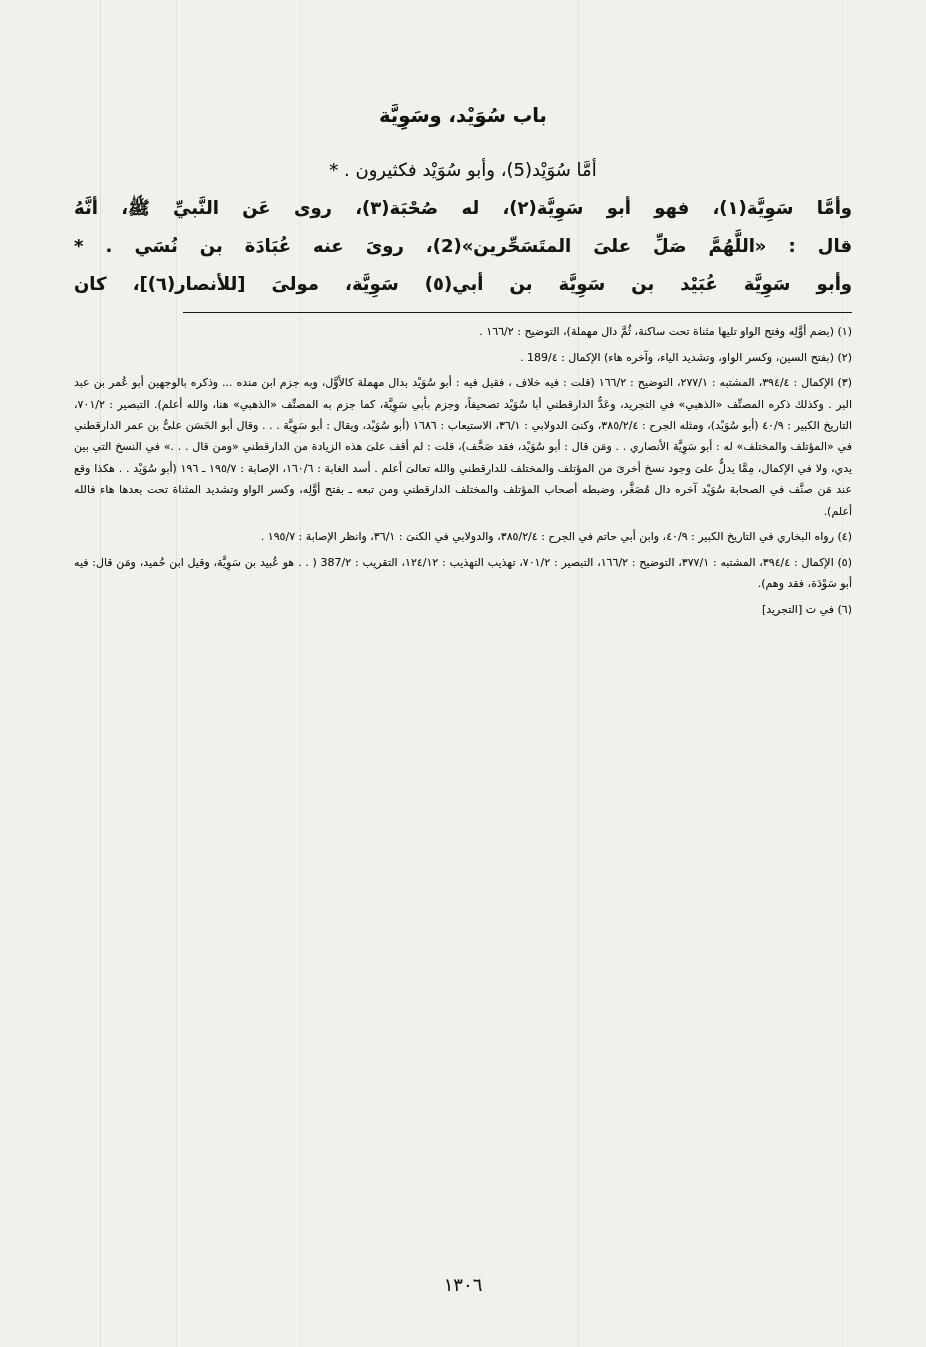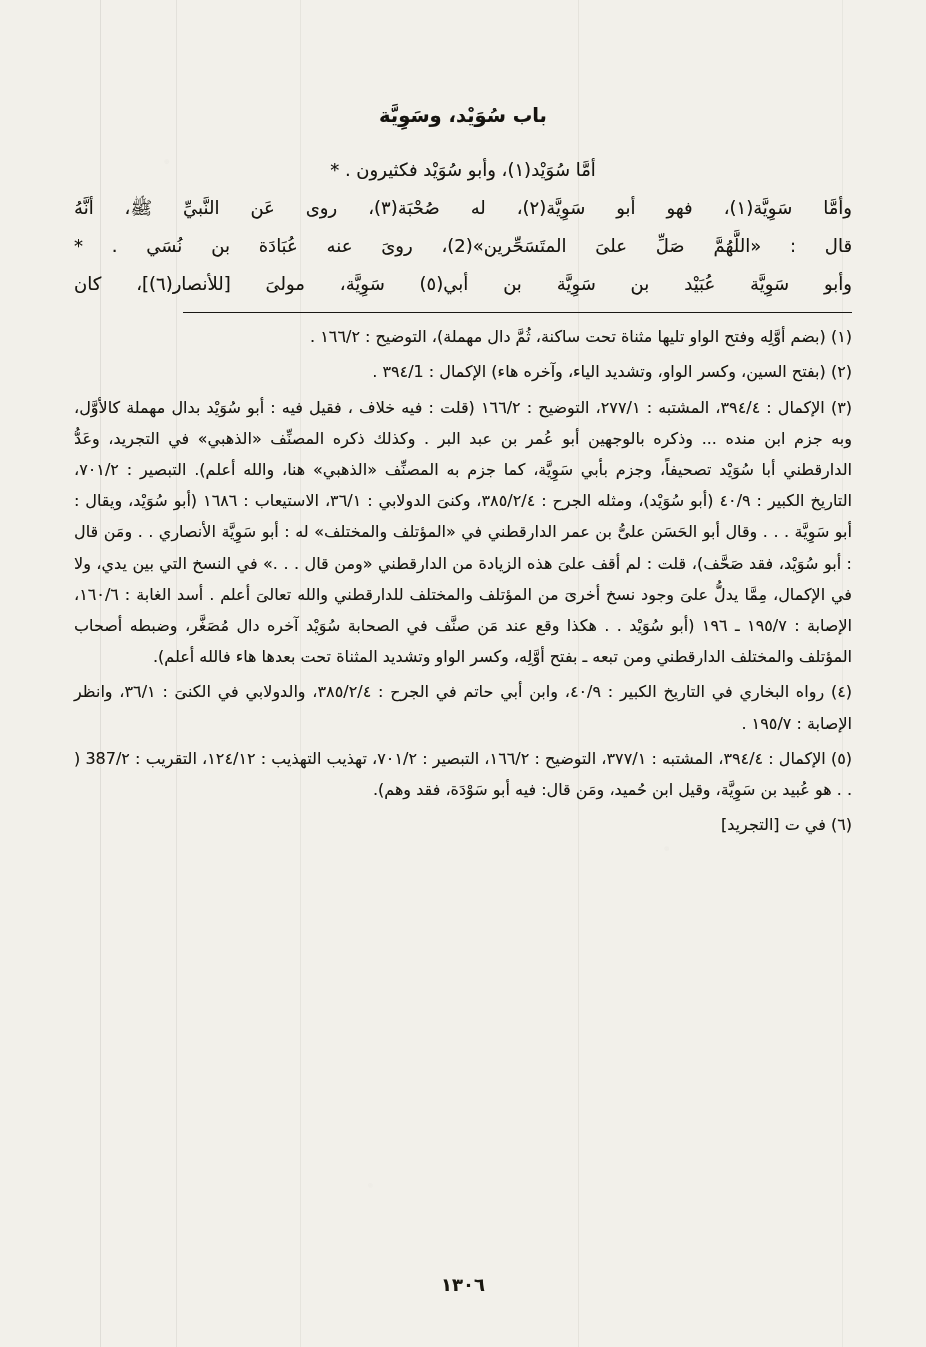--- a/index.html
+++ b/index.html
@@ -63,32 +63,33 @@
   }
   .body-block p {
     margin: 0 0 2px 0;
     text-align: center;
   }
   .body-line {
     display: block;
     text-align: justify;
     text-align-last: justify;
     margin-bottom: 1px;
+    font-weight: bold;
   }
 
   hr.rule {
     border: none;
     border-top: 1.6px solid #1a1814;
     width: 86%;
     margin: 10px auto 8px 0;
     margin-right: 0;
   }
 
   .notes {
-    font-size: 16px;
+    font-size: 11px;
     line-height: 1.95;
     color: #18160f;
   }
   .note {
     margin-bottom: 4px;
     text-align: justify;
     text-align-last: right;
   }
   .note.j {
     text-align: justify;
@@ -99,21 +100,20 @@
 
   .folio {
     position: absolute;
     bottom: 52px;
     left: 0;
     right: 0;
     text-align: center;
     font-size: 18px;
     letter-spacing: 1px;
     color: #19170f;
-    font-weight: bold;
   }
 
   
   #content, .folio {
     text-shadow: 0 0 0.4px rgba(0,0,0,0.35);
   }
 </style>
 </head>
 <body>
 
@@ -123,36 +123,36 @@
   <div class="streak" style="left:176px;opacity:0.45;"></div>
   <div class="streak" style="left:300px;opacity:0.35;"></div>
   <div class="streak" style="left:578px;opacity:0.40;"></div>
   <div class="streak" style="left:842px;opacity:0.30;"></div>
 
   <div id="content">
 
     <div class="head-title">باب سُوَيْد، وسَوِيَّة</div>
 
     <div class="body-block">
-      <p>أمَّا سُوَيْد(١)، وأبو سُوَيْد فكثيرون . *</p>
+      <p>أمَّا سُوَيْد(5)، وأبو سُوَيْد فكثيرون . *</p>
       <p class="body-line">وأمَّا سَوِيَّة(١)، فهو أبو سَوِيَّة(٢)، له صُحْبَة(٣)، روى عَن النَّبيِّ ﷺ، أنَّهُ</p>
       <p class="body-line">قال : «اللَّهُمَّ صَلِّ علىَ المتَسَحِّرين»(2)، روىَ عنه عُبَادَة بن نُسَي . *</p>
       <p class="body-line">وأبو سَوِيَّة عُبَيْد بن سَوِيَّة بن أبي(٥) سَوِيَّة، مولىَ [للأنصار(٦)]، كان</p>
     </div>
 
     <hr class="rule">
 
     <div class="notes">
       <div class="note j">
         <span class="note-num">(١)</span>
         <span>(بضم أوَّلِه وفتح الواو تليها مثناة تحت ساكنة، ثُمَّ دال مهملة)، التوضيح : ١٦٦/٢ .</span>
       </div>
       <div class="note j">
         <span class="note-num">(٢)</span>
-        <span>(بفتح السين، وكسر الواو، وتشديد الياء، وآخره هاء) الإكمال : ٣٩٤/1 .</span>
+        <span>(بفتح السين، وكسر الواو، وتشديد الياء، وآخره هاء) الإكمال : 189/٤ .</span>
       </div>
       <div class="note j">
         <span class="note-num">(٣)</span>
         <span>الإكمال : ٣٩٤/٤، المشتبه : ٢٧٧/١، التوضيح : ١٦٦/٢ (قلت : فيه خلاف ، فقيل فيه : أبو سُوَيْد بدال مهملة كالأوَّل، وبه جزم ابن منده ... وذكره بالوجهين أبو عُمر بن عبد البر . وكذلك ذكره المصنِّف «الذهبي» في التجريد، وعَدُّ الدارقطني أبا سُوَيْد تصحيفاً، وجزم بأبي سَوِيَّة، كما جزم به المصنِّف «الذهبي» هنا، والله أعلم). التبصير : ٧٠١/٢، التاريخ الكبير : ٤٠/٩ (أبو سُوَيْد)، ومثله الجرح : ٣٨٥/٢/٤، وكنىَ الدولابي : ٣٦/١، الاستيعاب : ١٦٨٦ (أبو سُوَيْد، ويقال : أبو سَوِيَّة . . . وقال أبو الحَسَن علىُّ بن عمر الدارقطني في «المؤتلف والمختلف» له : أبو سَوِيَّة الأنصاري . . ومَن قال : أبو سُوَيْد، فقد صَحَّف)، قلت : لم أقف علىَ هذه الزيادة من الدارقطني «ومن قال . . .» في النسخ التي بين يدي، ولا في الإكمال، مِمَّا يدلُّ علىَ وجود نسخ أخرىَ من المؤتلف والمختلف للدارقطني والله تعالىَ أعلم . أسد الغابة : ١٦٠/٦، الإصابة : ١٩٥/٧ ـ ١٩٦ (أبو سُوَيْد . . هكذا وقع عند مَن صنَّف في الصحابة سُوَيْد آخره دال مُصَغَّر، وضبطه أصحاب المؤتلف والمختلف الدارقطني ومن تبعه ـ بفتح أوَّلِه، وكسر الواو وتشديد المثناة تحت بعدها هاء فالله أعلم).</span>
       </div>
       <div class="note j">
         <span class="note-num">(٤)</span>
         <span>رواه البخاري في التاريخ الكبير : ٤٠/٩، وابن أبي حاتم في الجرح : ٣٨٥/٢/٤، والدولابي في الكنىَ : ٣٦/١، وانظر الإصابة : ١٩٥/٧ .</span>
       </div>
       <div class="note j">

